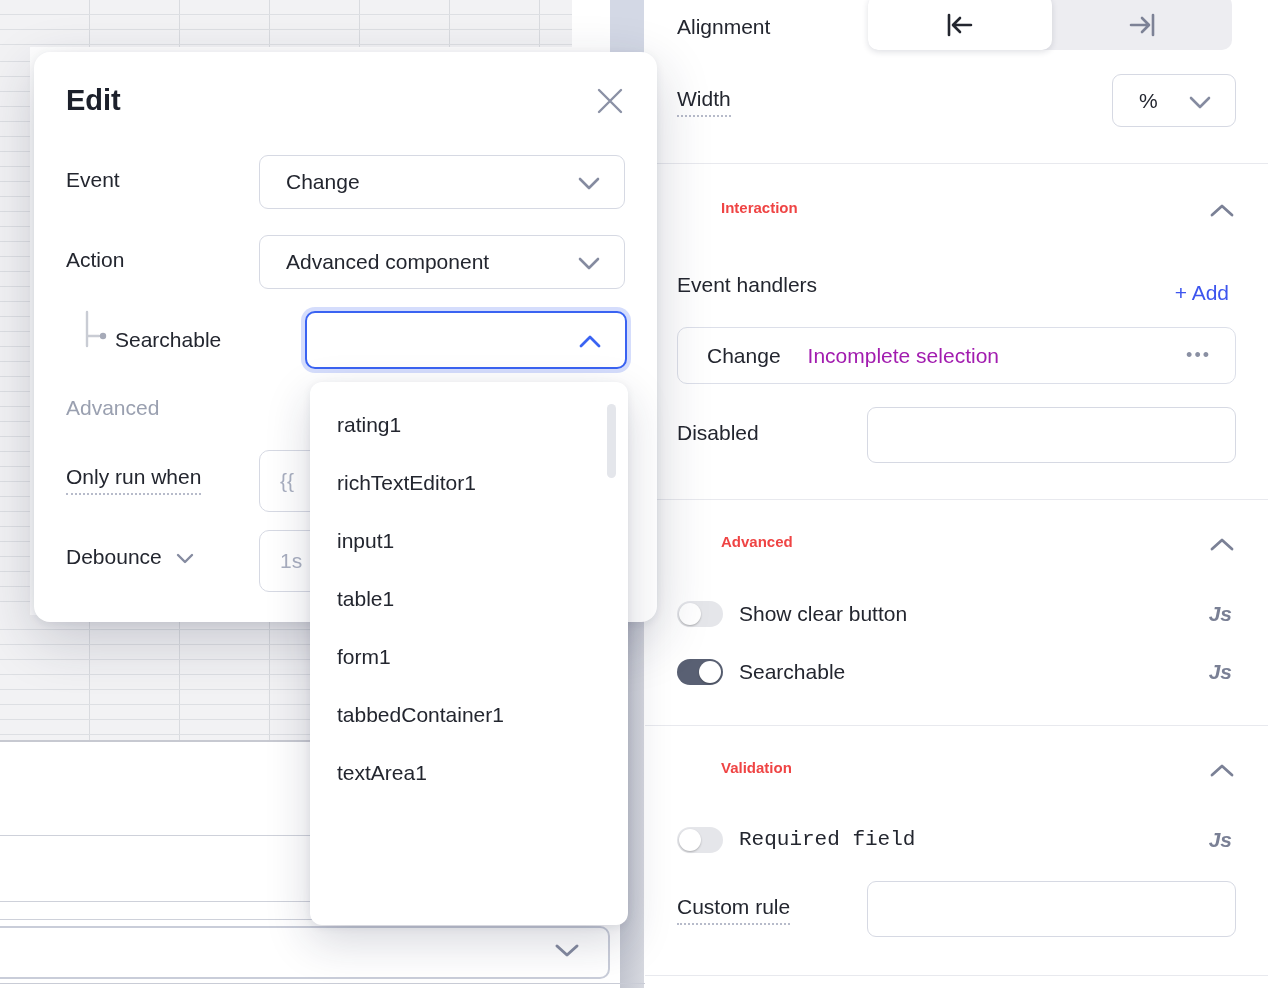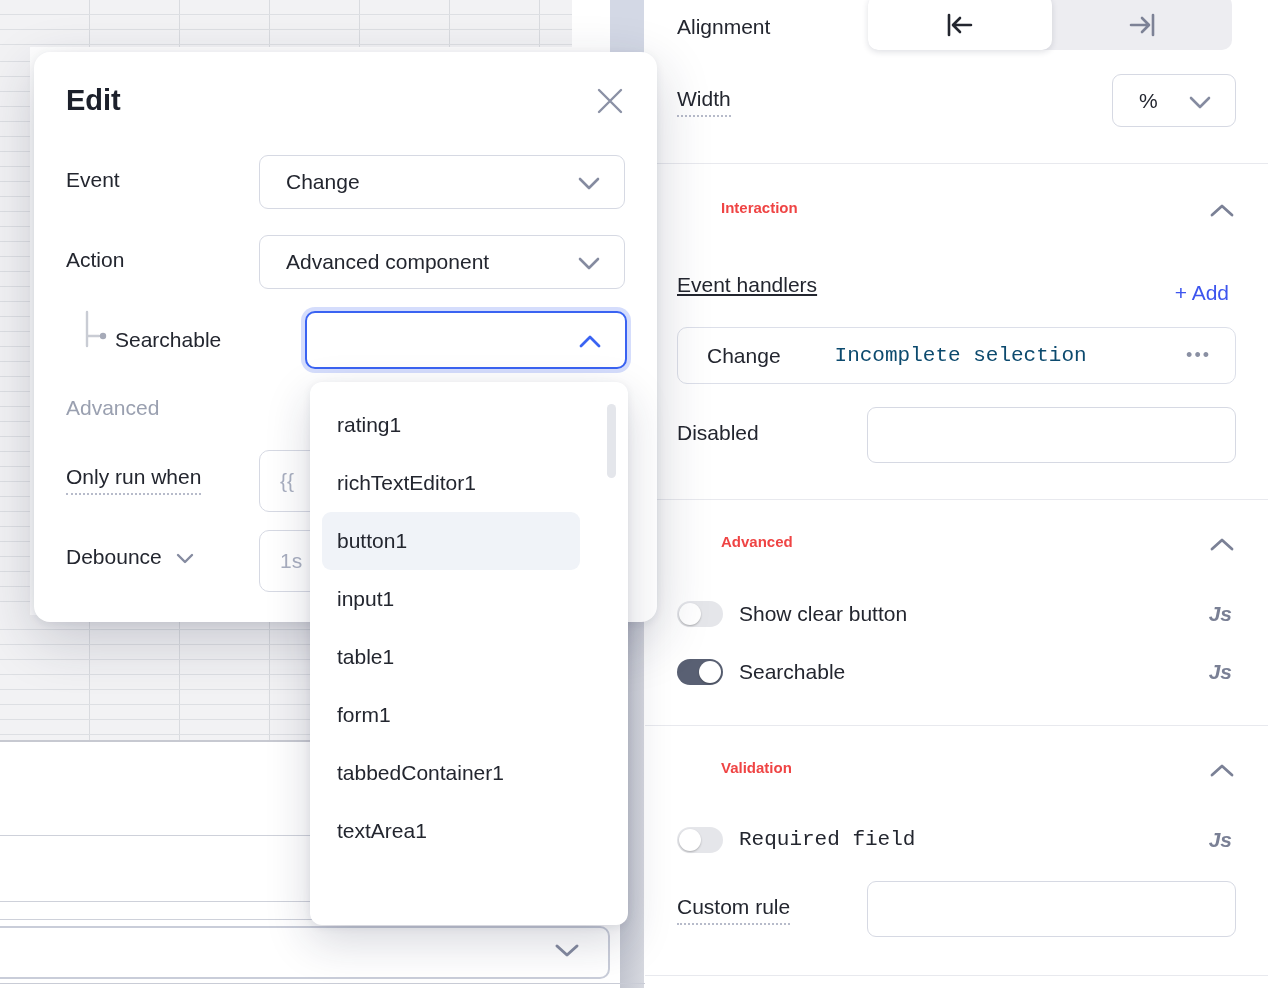--- a/index.html
+++ b/index.html
@@ -127,26 +127,26 @@
   </div>
 
   <div class="abs divider" style="top:146px;"></div>
 
   <div class="abs sec-head" style="top:182px;">Interaction</div>
   <div class="abs collapse" style="top:186px;">
     <svg width="24" height="14" viewBox="0 0 24 14">
       <path d="M2 12 L12 3 L22 12" fill="none" stroke="#7b8196" stroke-width="2.8" stroke-linecap="round" stroke-linejoin="round"></path>
     </svg>
   </div>
-  <div class="abs lbl" style="left:32px;top:256px;text-decoration:underline;">Event handlers</div>
+  <div class="abs lbl" style="left:32px;top:256px;">Event handlers</div>
   <div class="abs add" style="right:39px;top:256px;margin-top:8px;">+ Add</div>
 
   <div class="abs handler-box">
     <span class="lbl" style="margin-left:29px;">Change</span>
-    <span class="lbl" style="margin-left:54px;color:#0c4a6e;font-family:Liberation Mono, monospace;">Incomplete selection</span>
+    <span class="lbl" style="margin-left:27px;color:#a21caf;">Incomplete selection</span>
     <span class="more">•••</span>
   </div>
 
   <div class="abs lbl" style="left:32px;top:404px;">Disabled</div>
   <div class="abs" style="left:222px;top:390px;width:369px;height:56px;">
     <input class="real" style="">
   </div>
 
   <div class="abs divider" style="top:482px;"></div>
 
@@ -251,23 +251,20 @@
 </div>
 
 <div class="abs dropdown">
 
   <div class="dd-item">
       <span>rating1</span>
     </div>
     <div class="dd-item">
       <span>richTextEditor1</span>
     </div>
-    <div class="dd-item highlight">
-      <span>button1</span>
-    </div>
     <div class="dd-item">
       <span>input1</span>
     </div>
     <div class="dd-item">
       <span>table1</span>
     </div>
     <div class="dd-item">
       <span>form1</span>
     </div>
     <div class="dd-item">

